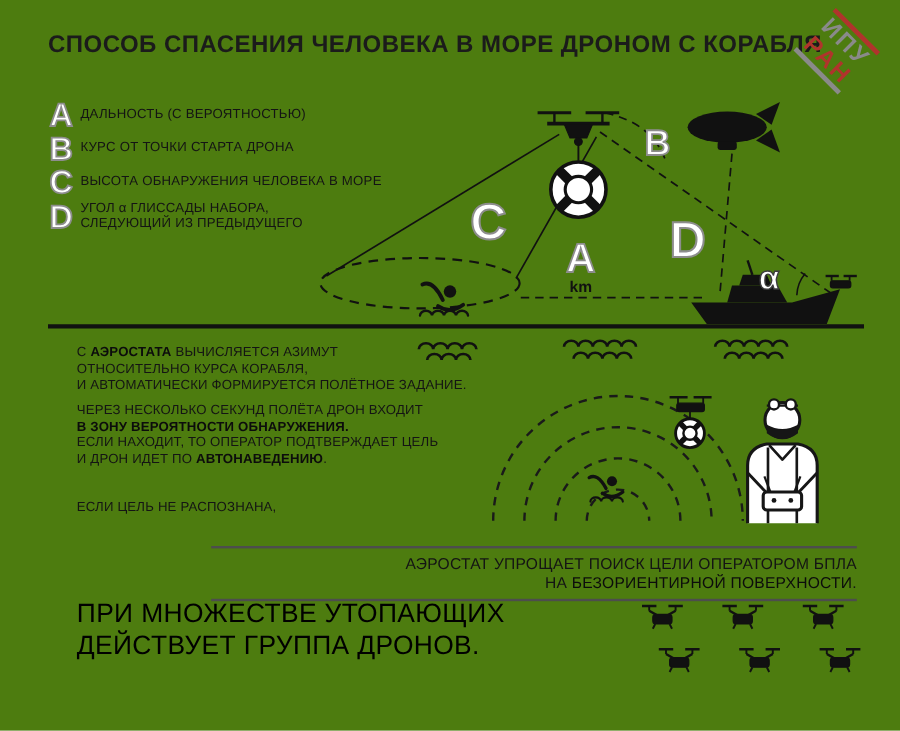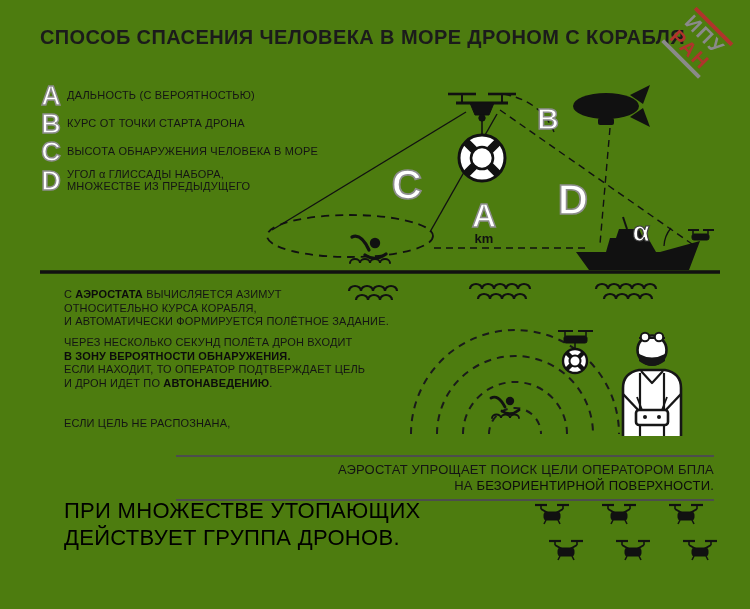--- a/index.html
+++ b/index.html
@@ -52,21 +52,21 @@
       <text class="outl" x="15" y="25" font-size="27" stroke-width="1.5">C</text>
     </svg>
     <div class="txt">ВЫСОТА ОБНАРУЖЕНИЯ ЧЕЛОВЕКА В МОРЕ</div>
   </div>
   <div class="legend-row" style="top:165px">
     <svg width="30" height="30" viewBox="0 0 30 30">
       <text class="outl" x="15" y="25" font-size="27" stroke-width="1.5">D</text>
     </svg>
     <div class="txt">
       <div>УГОЛ α ГЛИССАДЫ НАБОРА,</div>
-      <div>МНОЖЕСТВЕ ИЗ ПРЕДЫДУЩЕГО</div>
+      <div>СЛЕДУЮЩИЙ ИЗ ПРЕДЫДУЩЕГО</div>
     </div>
   </div>
 
   <svg class="abs" style="left:0;top:80px" width="750" height="235" viewBox="0 0 750 235">
 
     <g stroke="#111" stroke-width="1.4">
       <line x1="466" y1="32" x2="272" y2="150"></line>
       <line x1="497" y1="34" x2="430" y2="152"></line>
     </g>
 

